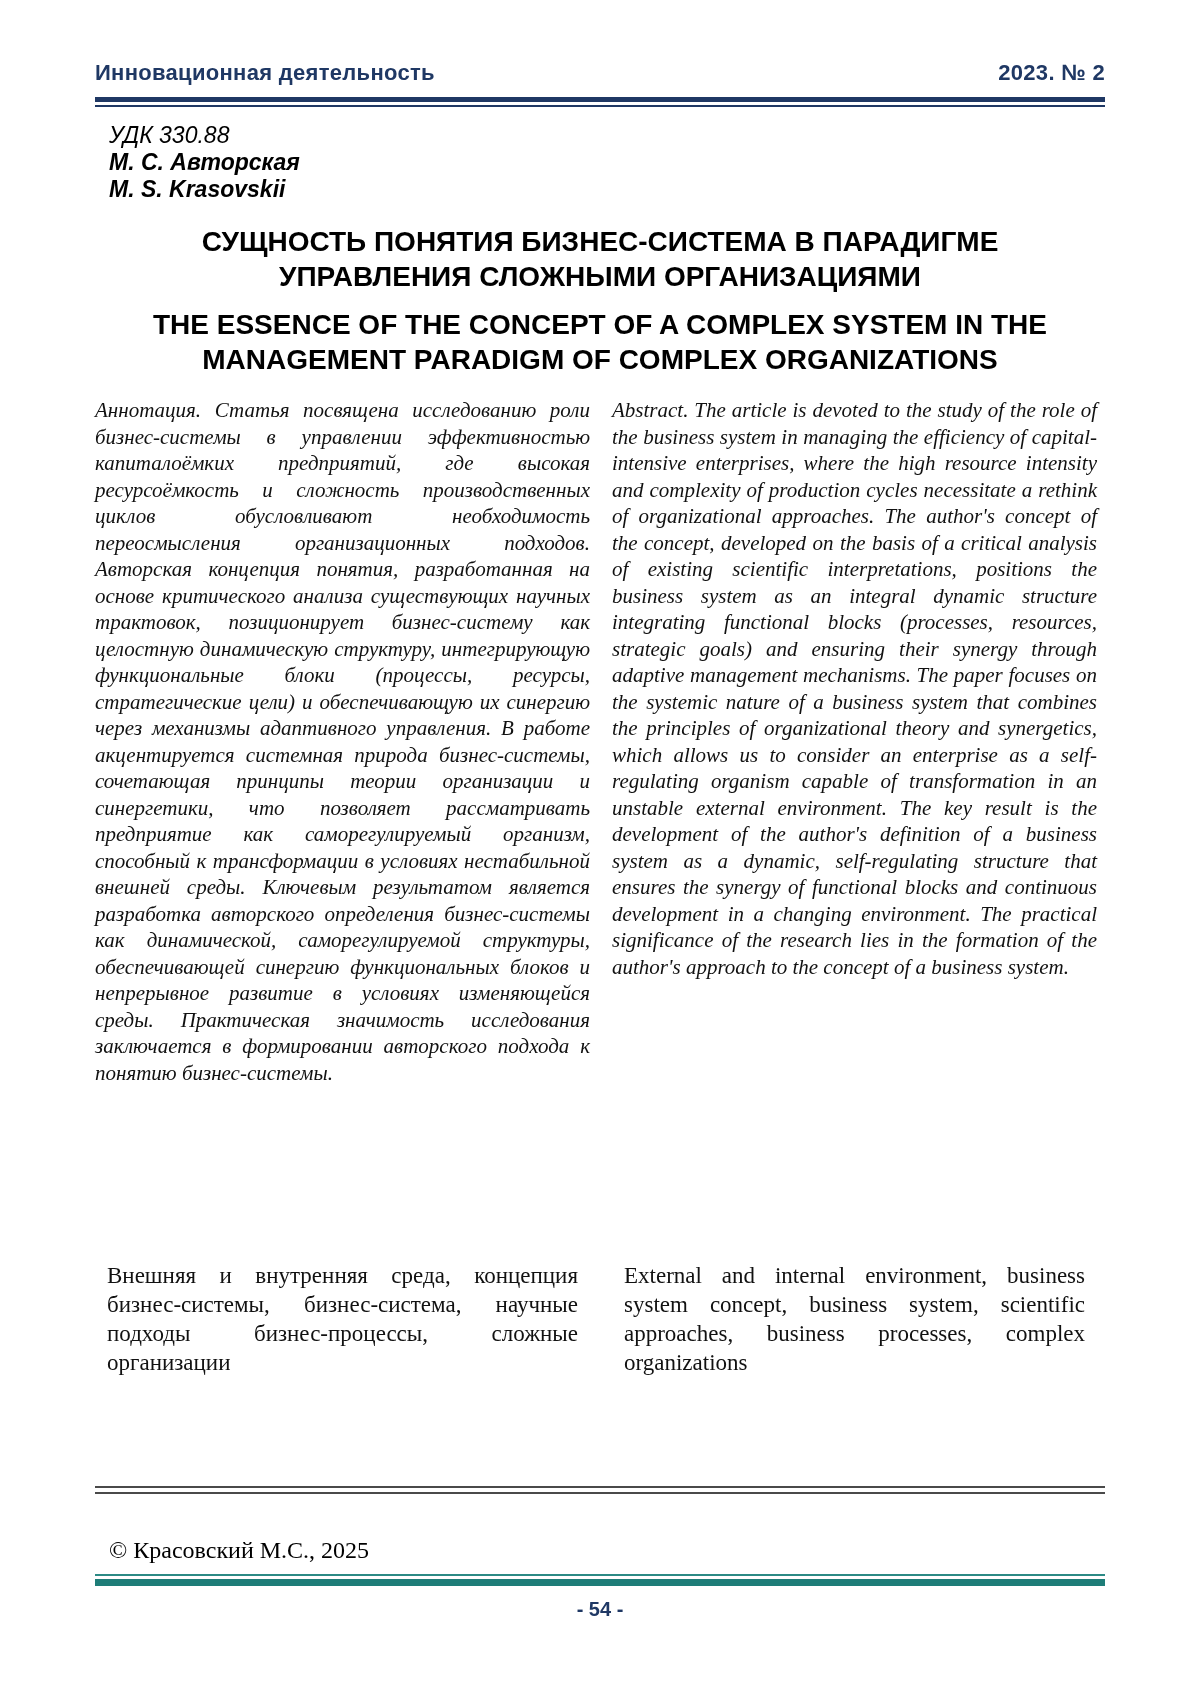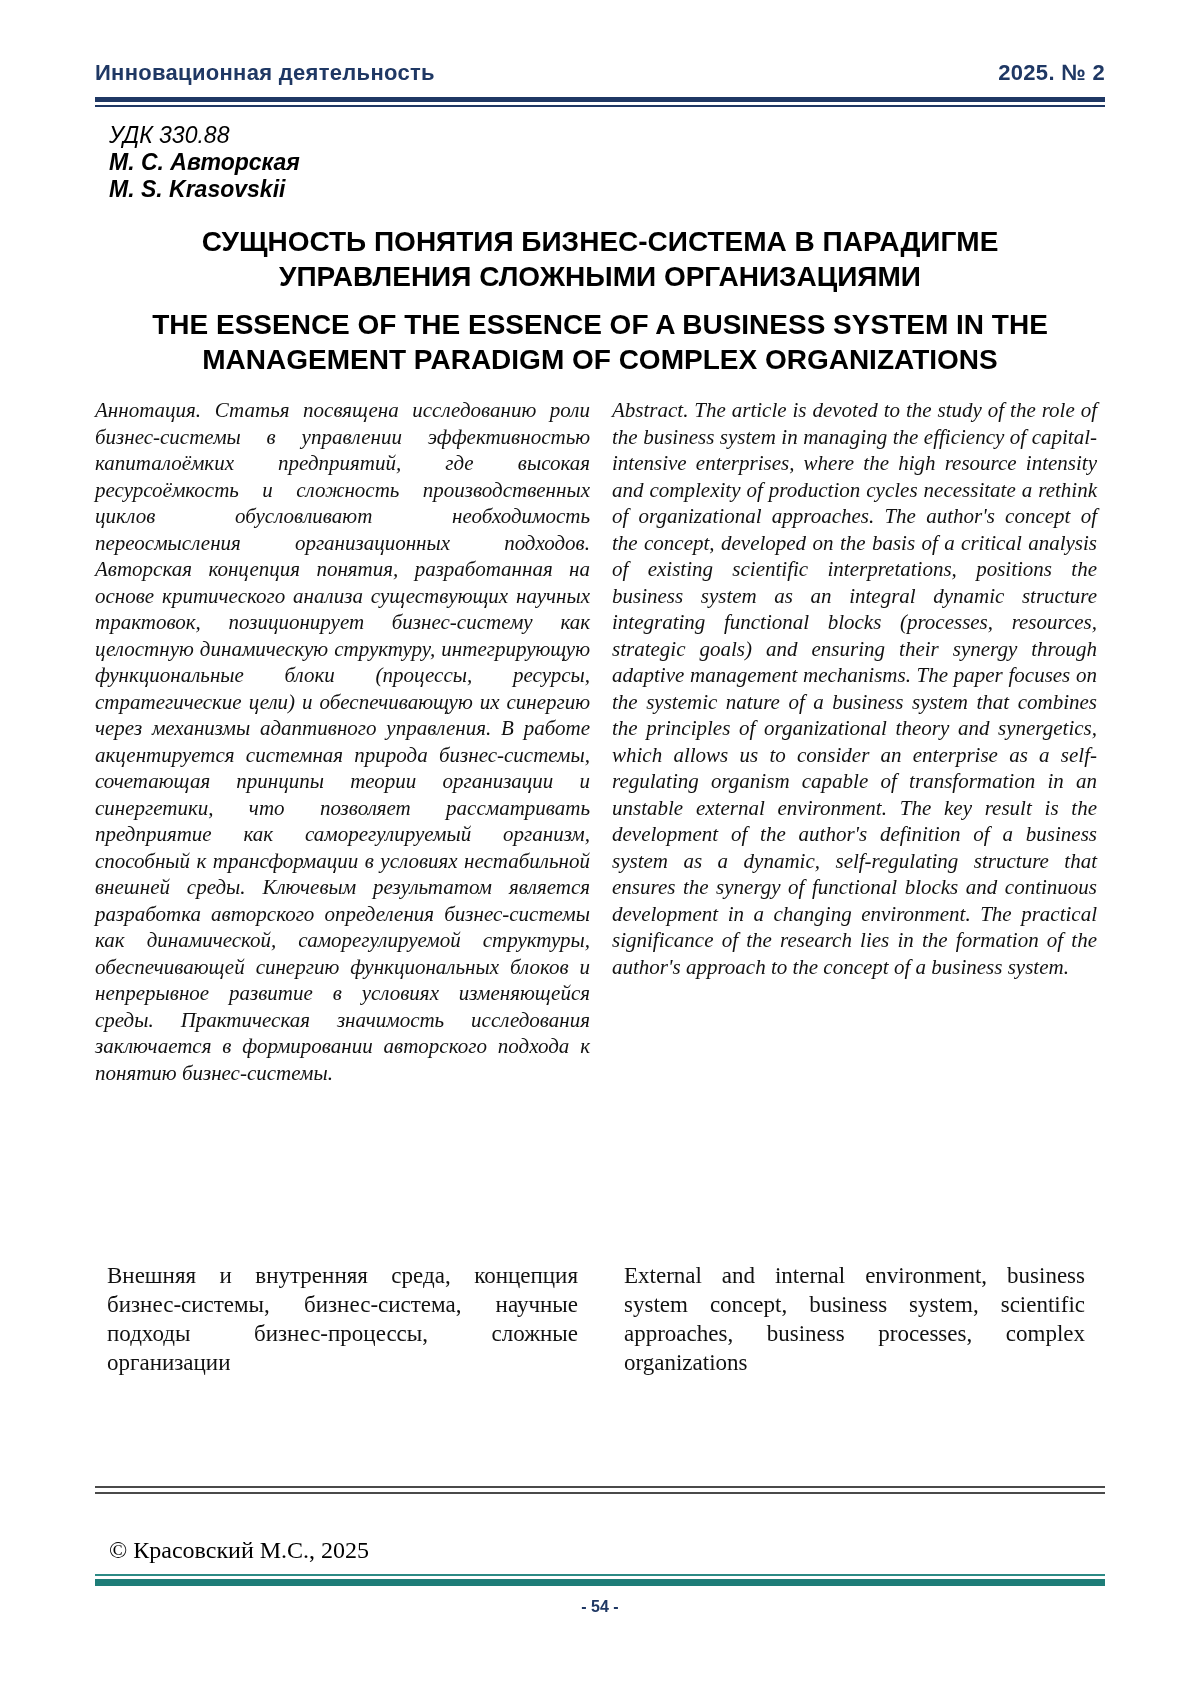--- a/index.html
+++ b/index.html
@@ -77,46 +77,46 @@
   }
 
   .teal-rule { position: absolute; left: 95px; top: 1574px; width: 1010px; }
   .teal-rule .thin  { height: 2px; background: #2c8a85; }
   .teal-rule .thick { height: 7px; background: #1e7d78; margin-top: 3px; }
 
   .page-number {
     position: absolute; left: 95px; top: 1599px; width: 1010px; margin: 0;
     text-align: center;
     font-family: "Liberation Sans", sans-serif;
-    font-weight: bold; font-size: 16px; line-height: 1; color: #1f3864;
+    font-weight: bold; font-size: 20px; line-height: 1; color: #1f3864;
   }
 </style>
 </head>
 <body>
 
 <div class="page">
 
   <div class="running-head">
     <span>Инновационная деятельность</span>
-    <span>2025. № 2</span>
+    <span>2023. № 2</span>
   </div>
 
   <div class="head-rules">
     <div class="rule-thick"></div>
     <div class="rule-thin"></div>
   </div>
 
   <div class="meta">
     <p>УДК 330.88</p>
     <p class="author">М. С. Авторская</p>
     <p class="author">M. S. Krasovskii</p>
   </div>
 
   <h1 class="title ru">СУЩНОСТЬ ПОНЯТИЯ БИЗНЕС-СИСТЕМА В ПАРАДИГМЕ УПРАВЛЕНИЯ СЛОЖНЫМИ ОРГАНИЗАЦИЯМИ</h1>
-  <h2 class="title en">THE ESSENCE OF THE ESSENCE OF A BUSINESS SYSTEM IN THE MANAGEMENT PARADIGM OF COMPLEX ORGANIZATIONS</h2>
+  <h2 class="title en">THE ESSENCE OF THE CONCEPT OF A COMPLEX SYSTEM IN THE MANAGEMENT PARADIGM OF COMPLEX ORGANIZATIONS</h2>
 
   <div class="columns">
     <p class="abstract">Аннотация. Статья посвящена исследованию роли бизнес-системы в управлении эффективностью капиталоёмких предприятий, где высокая ресурсоёмкость и сложность производственных циклов обусловливают необходимость переосмысления организационных подходов. Авторская концепция понятия, разработанная на основе критического анализа существующих научных трактовок, позиционирует бизнес-систему как целостную динамическую структуру, интегрирующую функциональные блоки (процессы, ресурсы, стратегические цели) и обеспечивающую их синергию через механизмы адаптивного управления. В работе акцентируется системная природа бизнес-системы, сочетающая принципы теории организации и синергетики, что позволяет рассматривать предприятие как саморегулируемый организм, способный к трансформации в условиях нестабильной внешней среды. Ключевым результатом является разработка авторского определения бизнес-системы как динамической, саморегулируемой структуры, обеспечивающей синергию функциональных блоков и непрерывное развитие в условиях изменяющейся среды. Практическая значимость исследования заключается в формировании авторского подхода к понятию бизнес-системы.</p>
     <p class="abstract">Abstract. The article is devoted to the study of the role of the business system in managing the efficiency of capital-intensive enterprises, where the high resource intensity and complexity of production cycles necessitate a rethink of organizational approaches. The author's concept of the concept, developed on the basis of a critical analysis of existing scientific interpretations, positions the business system as an integral dynamic structure integrating functional blocks (processes, resources, strategic goals) and ensuring their synergy through adaptive management mechanisms. The paper focuses on the systemic nature of a business system that combines the principles of organizational theory and synergetics, which allows us to consider an enterprise as a self-regulating organism capable of transformation in an unstable external environment. The key result is the development of the author's definition of a business system as a dynamic, self-regulating structure that ensures the synergy of functional blocks and continuous development in a changing environment. The practical significance of the research lies in the formation of the author's approach to the concept of a business system.</p>
     <p class="keywords">Внешняя и внутренняя среда, концепция бизнес-системы, бизнес-система, научные подходы бизнес-процессы, сложные организации</p>
     <p class="keywords">External and internal environment, business system concept, business system, scientific approaches, business processes, complex organizations</p>
   </div>
 
   <div class="double-rule">
     <div class="bar"></div>

